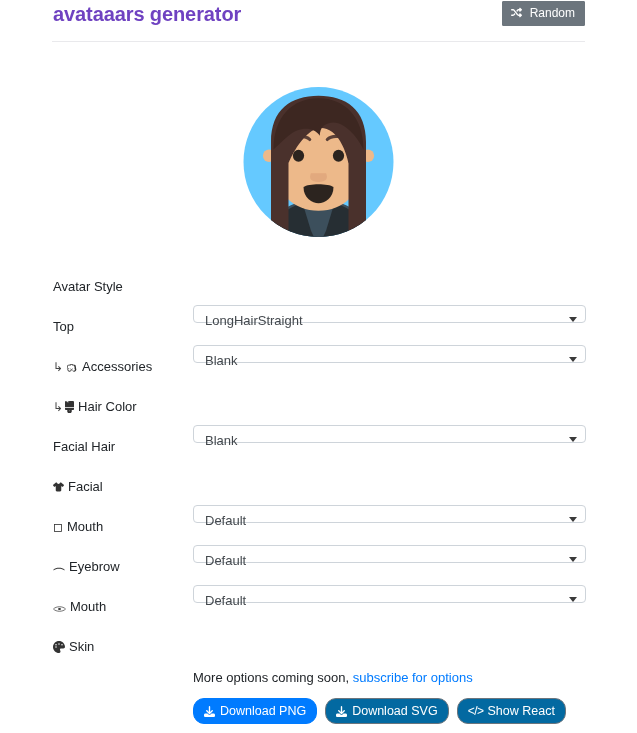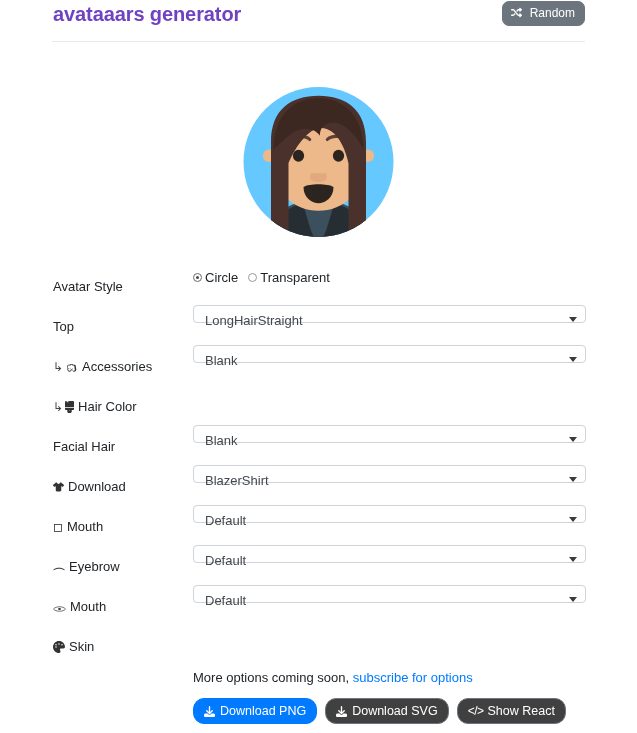--- a/index.html
+++ b/index.html
@@ -36,21 +36,21 @@
     margin: 0;
   }
   .random-btn {
     position: absolute;
     right: 52px;
     top: 1px;
     height: 25px;
     padding: 0 9px 0 8px;
     background: #6c757d;
     border: 1px solid #6c757d;
-    border-radius: 7px;
+    border-radius: 1px;
     color: #ffffff;
     font-size: 12px;
     line-height: 23px;
     cursor: pointer;
     white-space: nowrap;
     font-family: "Liberation Sans", sans-serif;
   }
   .random-btn .ic {
     display: inline-block;
     vertical-align: -1px;
@@ -205,21 +205,21 @@
     font-size: 12.5px;
     line-height: 24px;
     color: #ffffff;
     cursor: pointer;
     border: 1px solid transparent;
     margin-right: 8px;
     font-family: "Liberation Sans", sans-serif;
     vertical-align: top;
   }
   .btn.primary { background: #007bff; border-color: #007bff; }
-  .btn.secondary { background: #404040; border-color: #6c757d; }
+  .btn.secondary { background: #0369a1; border-color: #6c757d; }
   .btn .ic {
     display: inline-block;
     vertical-align: -2px;
     margin-right: 5px;
   }
   .btn .ic.code-ic {
     vertical-align: 0px;
     font-size: 12px;
     margin-right: 4px;
     letter-spacing: -0.5px;
@@ -297,27 +297,20 @@
         </g>
       </g>
     </g>
   </svg>
 </div>
 
 <div class="form">
 
   <div class="form-row">
     <div class="row-label">Avatar Style</div>
-    <div class="radio-group">
-      <label class="radio-item checked">
-        <span class="radio-dot"></span><span>Circle</span>
-      </label><label class="radio-item">
-        <span class="radio-dot"></span><span>Transparent</span>
-      </label>
-    </div>
   </div>
 
   <div class="form-row">
     <div class="row-label">
       <span>Top</span>
     </div>
     <div class="select-box">
       <span class="sel-value">LongHairStraight</span>
       <span class="caret"></span>
     </div>
@@ -356,25 +349,21 @@
       <span class="caret"></span>
     </div>
   </div>
 
   <div class="form-row">
     <div class="row-label">
       <span class="lbl-ic">
         <svg width="11" height="12" viewBox="0 0 640 512" aria-hidden="true">
           <path fill="#333333" d="M211.8 0c7.8 0 14.3 5.7 16.7 13.2C240.8 51.9 277.1 80 320 80s79.2-28.1 91.5-66.8C413.9 5.7 420.4 0 428.2 0h12.6c22.5 0 44.2 7.9 61.5 22.3L628.5 127.4c6.6 5.5 10.7 13.5 11.4 22.1s-2.1 17.1-7.8 23.6l-56 64c-11.4 13.1-31.2 14.6-44.6 3.5L480 197.7V448c0 35.3-28.7 64-64 64H224c-35.3 0-64-28.7-64-64V197.7l-51.5 42.9c-13.3 11.1-33.1 9.6-44.6-3.5l-56-64c-5.7-6.5-8.5-15-7.8-23.6s4.8-16.6 11.4-22.1L137.7 22.3C155 7.9 176.7 0 199.2 0h12.6z"></path>
         </svg>
-      </span><span>Download</span>
-    </div>
-    <div class="select-box">
-      <span class="sel-value">BlazerShirt</span>
-      <span class="caret"></span>
+      </span><span>Facial</span>
     </div>
   </div>
 
   <div class="form-row">
     <div class="row-label">
       <span class="lbl-ic">
         <svg width="10" height="10" viewBox="0 0 16 16" aria-hidden="true">
           <rect x="2.5" y="2.5" width="11" height="11" fill="none" stroke="#333333" stroke-width="1.3"></rect>
         </svg>
       </span><span>Mouth</span>

